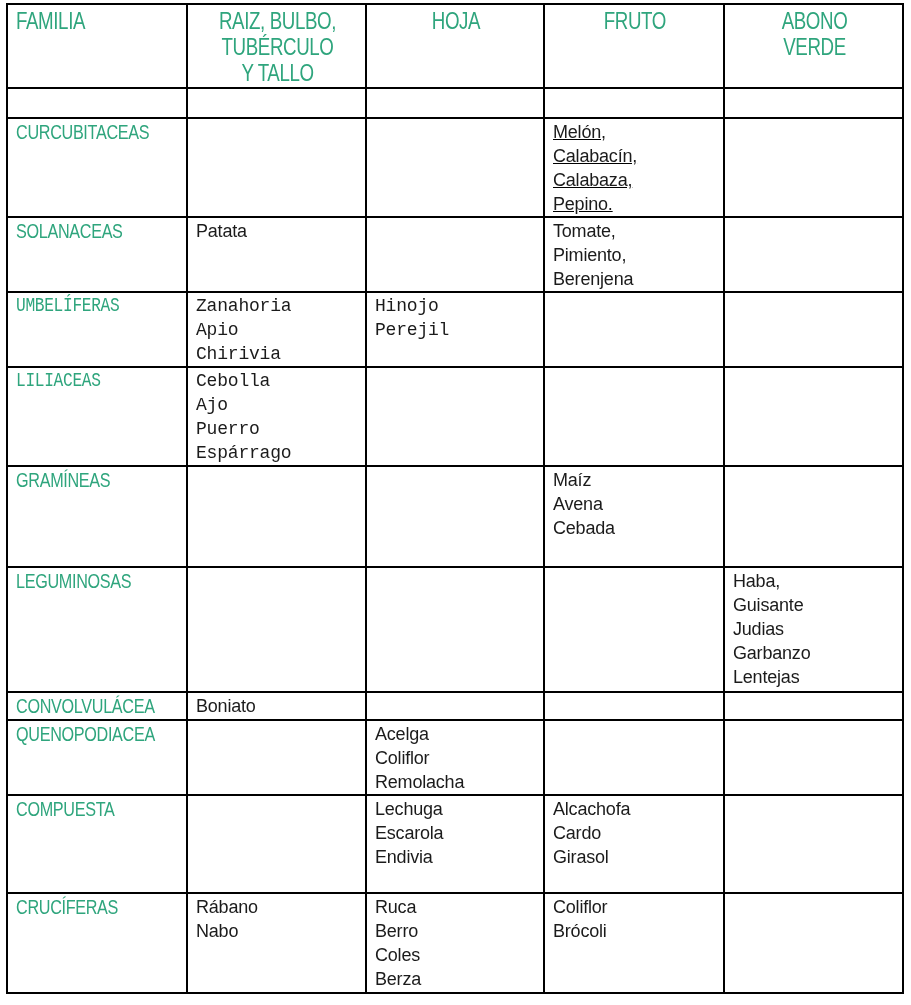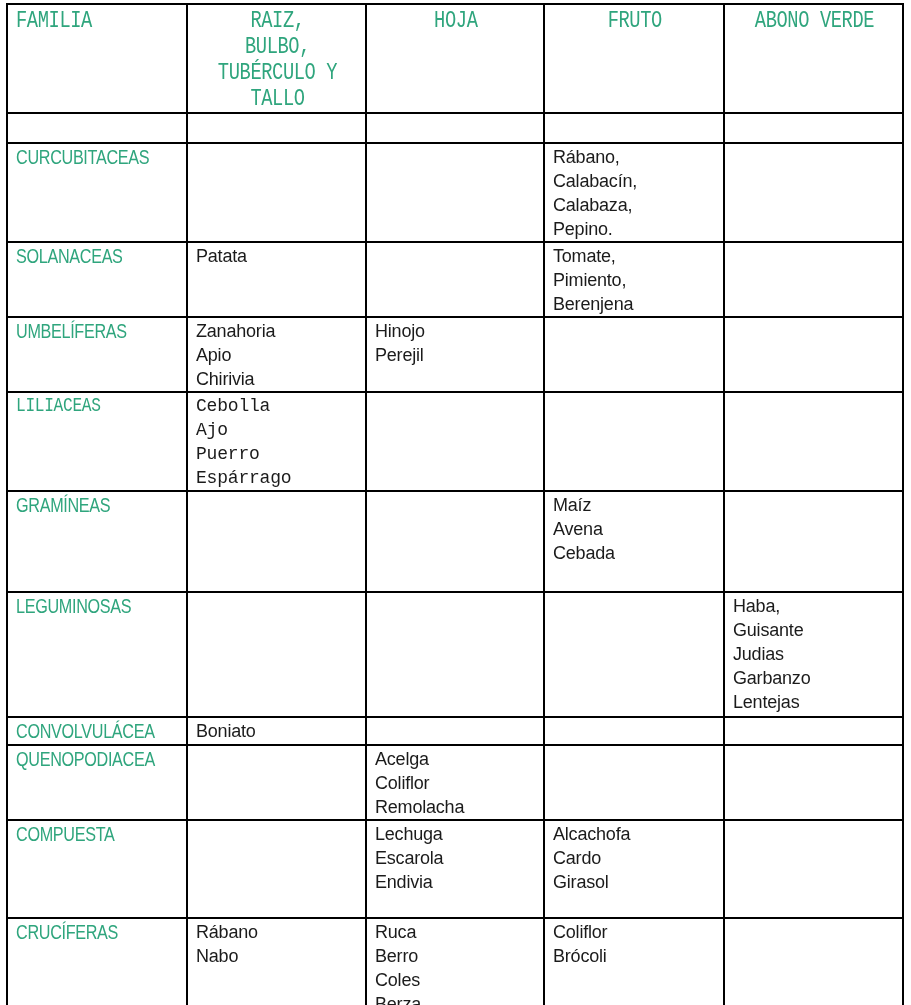--- a/index.html
+++ b/index.html
@@ -62,25 +62,25 @@
     display: inline-block;
     color: #2fa57d;
     font-size: 20px;
     line-height: 24px;
     letter-spacing: -0.4px;
     white-space: nowrap;
     transform: scaleX(0.81);
     transform-origin: 0 0;
   }
 
-  tr.r-header { height: 55px; font-family: Liberation Mono, monospace; }
+  tr.r-header { height: 55px; }
   tr.r0  { height: 30px; }
-  tr.r1  { height: 80px; }
+  tr.r1  { height: 80px; text-decoration: underline; }
   tr.r2  { height: 73px; }
-  tr.r3  { height: 75px; }
+  tr.r3  { height: 75px; font-family: Liberation Mono, monospace; }
   tr.r4  { height: 98px; font-family: Liberation Mono, monospace; }
   tr.r5  { height: 101px; }
   tr.r6  { height: 125px; padding-left: 29px; }
   tr.r7  { height: 27px; }
   tr.r8  { height: 73px; }
   tr.r9  { height: 98px; }
   tr.r10 { height: 50px; }
   tr.r11 { height: 100px; }
 </style>
 </head>
@@ -110,21 +110,21 @@
     <td></td>
     <td></td>
     <td></td>
     <td></td>
   </tr>
 
   <tr class="r1">
     <td><span class="fam">CURCUBITACEAS</span></td>
     <td></td>
     <td></td>
-    <td>Rábano,
+    <td>Melón,
 Calabacín,
 Calabaza,
 Pepino.</td>
     <td></td>
   </tr>
 
   <tr class="r2">
     <td><span class="fam">SOLANACEAS</span></td>
     <td>Patata</td>
     <td></td>

